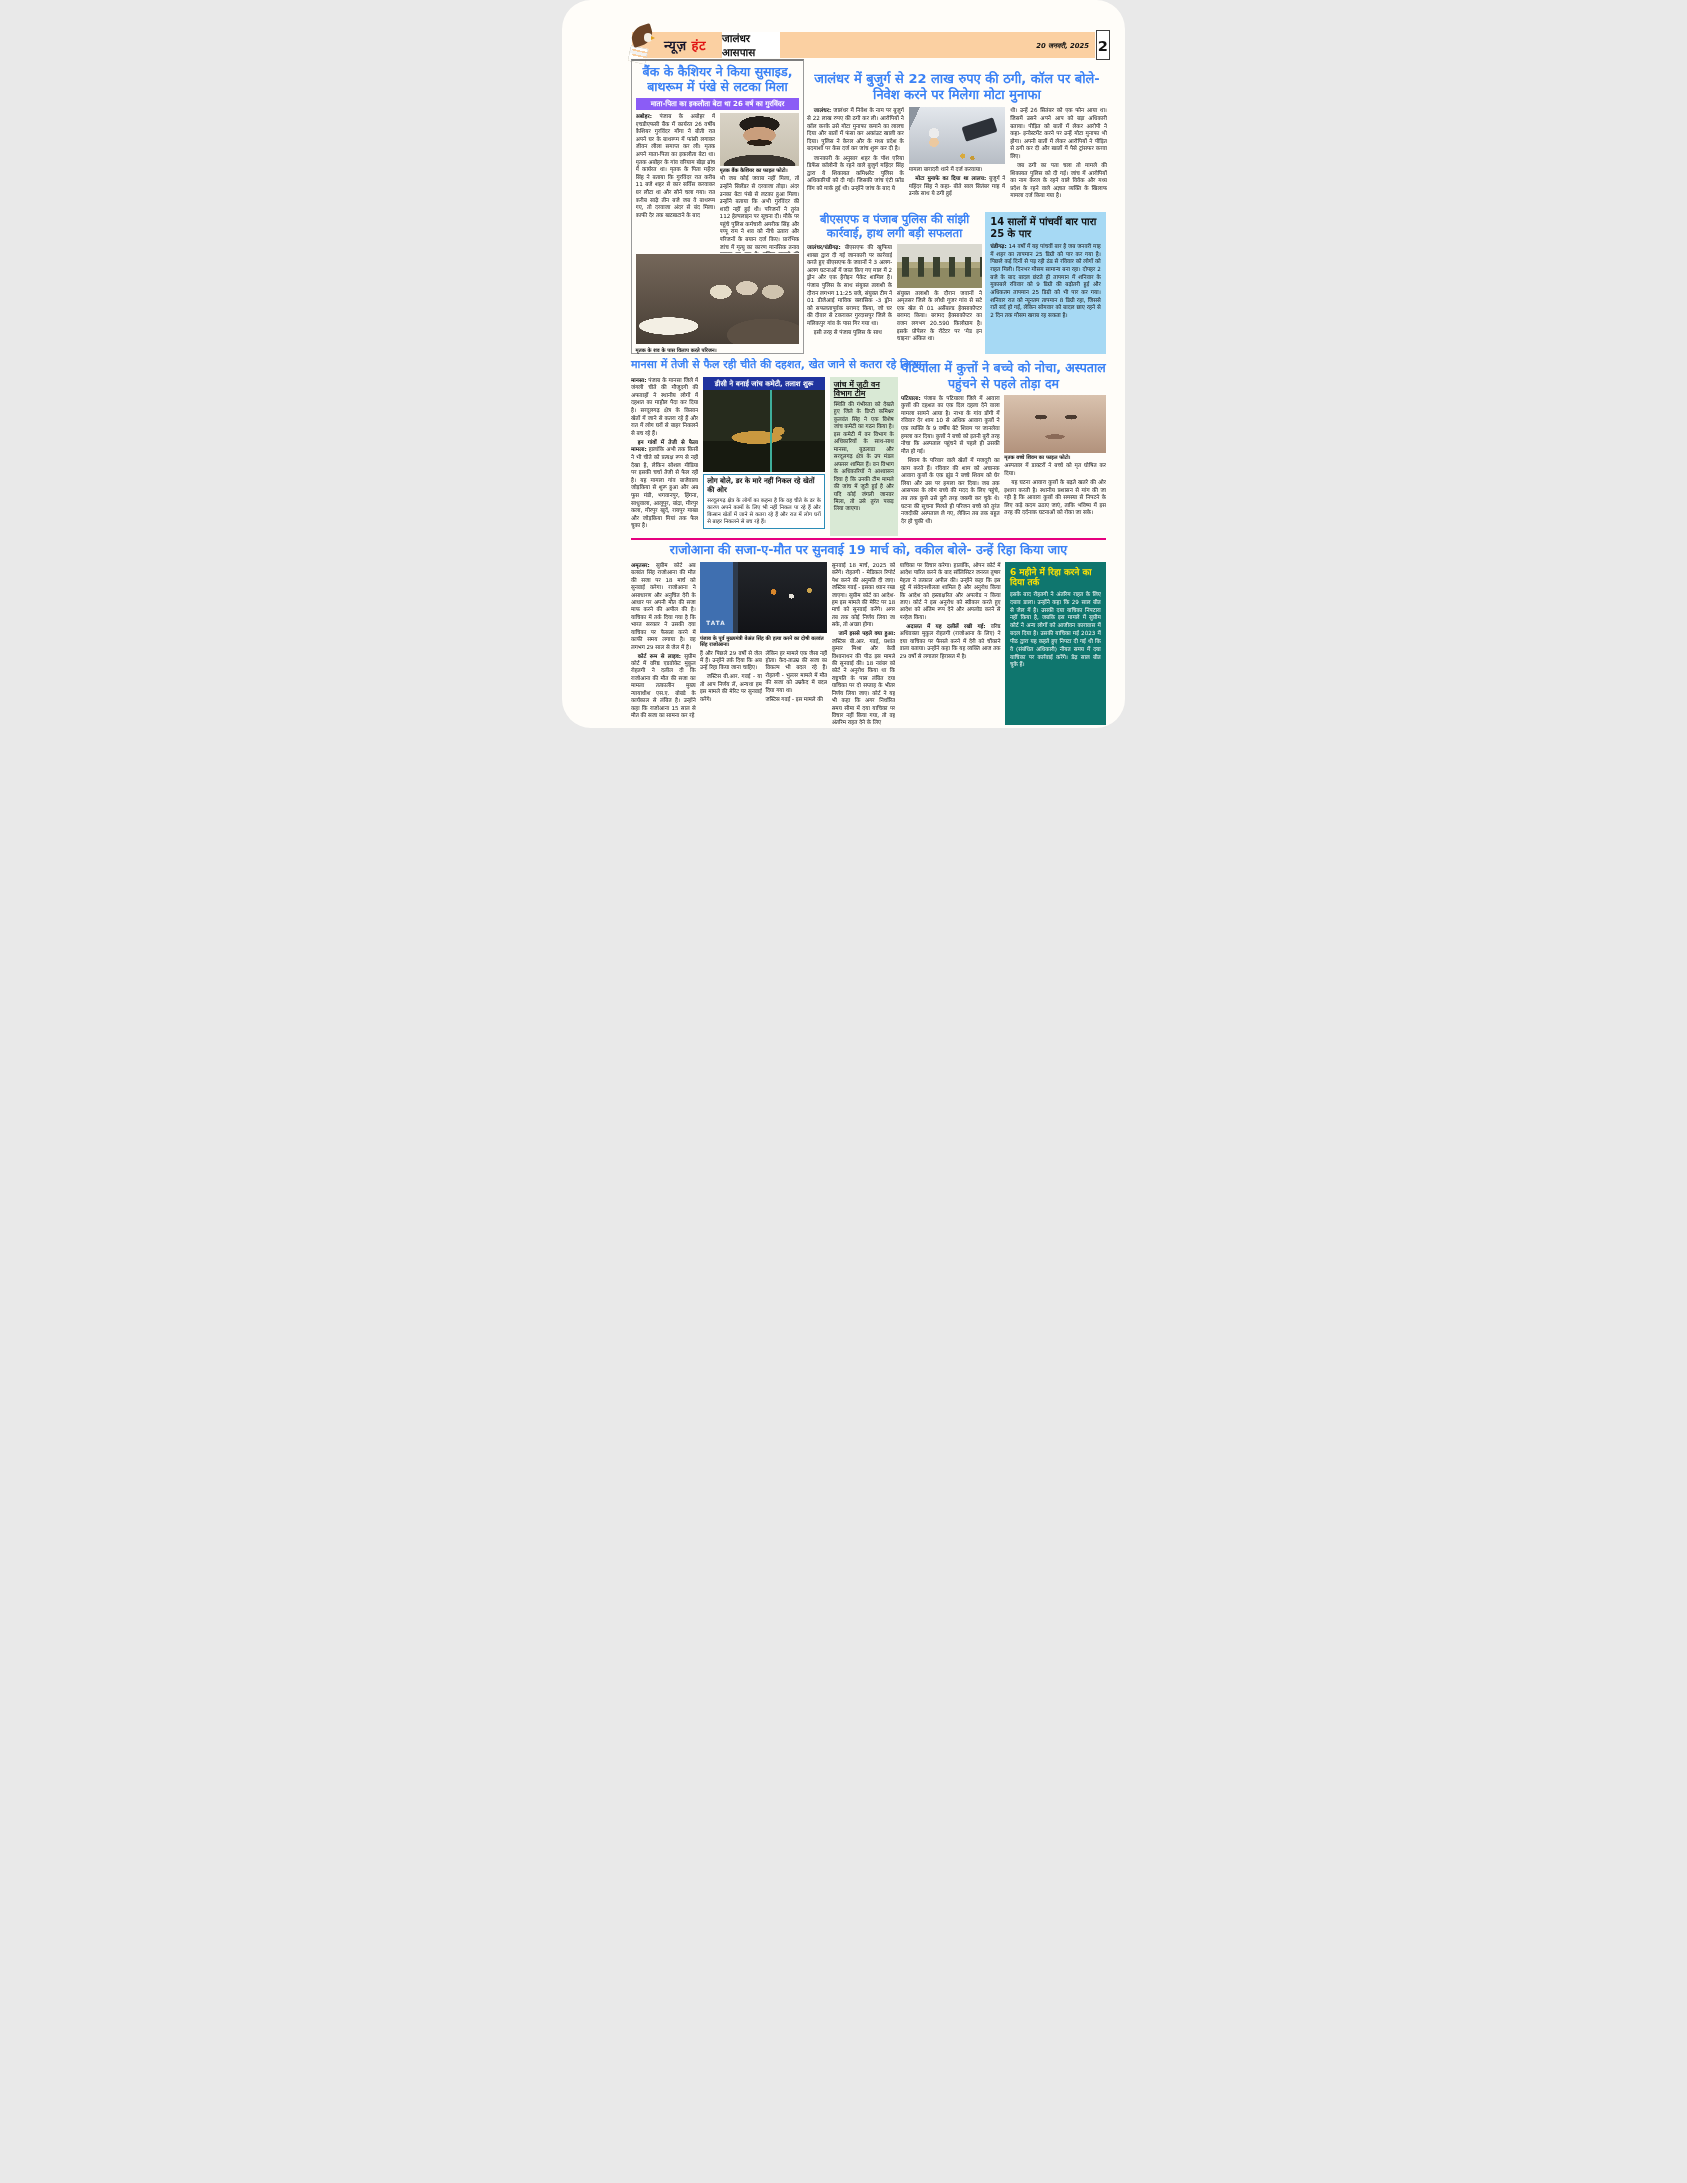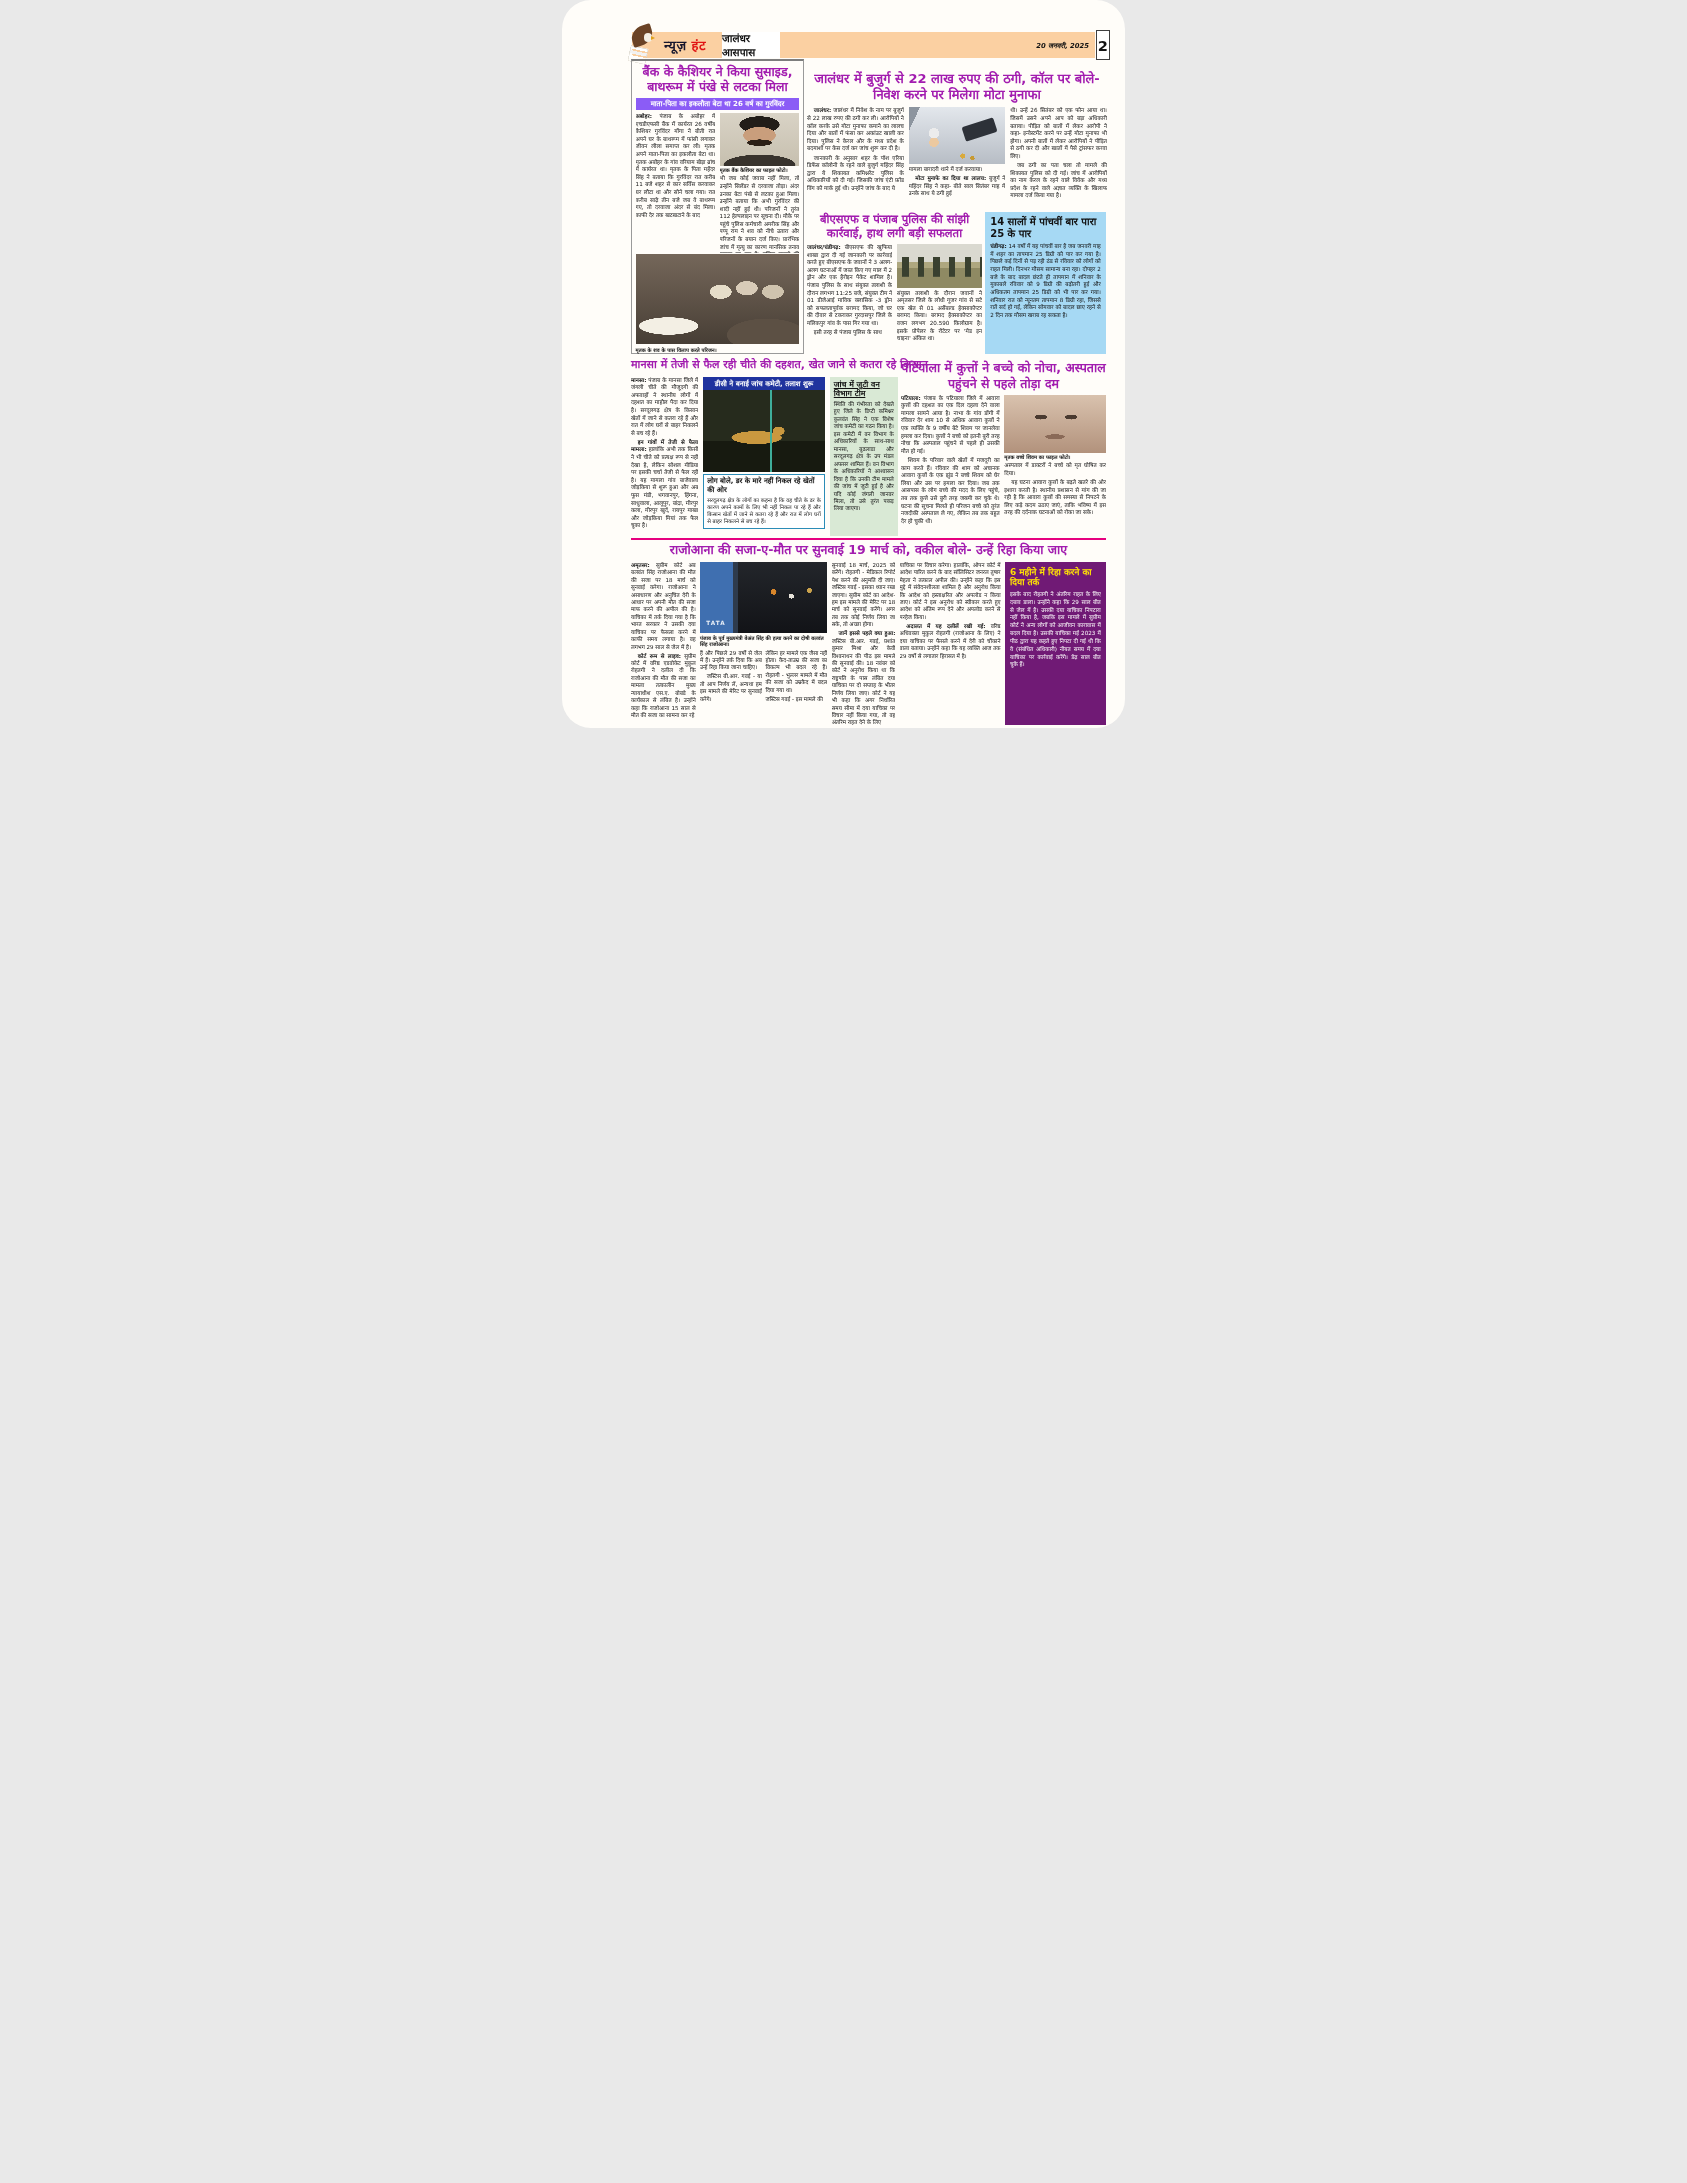--- a/index.html
+++ b/index.html
@@ -21,21 +21,21 @@
   .pn-red { color:#e01414; }
   .section-box { position:absolute; left:160px; top:32px; width:58px; height:26px; background:#ffffff;
                  display:flex; align-items:center; justify-content:center; font-size:10.4px; font-weight:800; }
   .mast-date { position:absolute; left:446px; top:41px; width:81px; text-align:right;
                font-size:6.8px; font-weight:700; font-style:italic; }
   .page-num { position:absolute; left:534px; top:30px; width:13.5px; height:30px; background:#fff;
               border:1px solid #3e3e3e; box-sizing:border-box; display:flex; align-items:center;
               justify-content:center; font-size:14.6px; font-weight:800; }
 
   
-  .hl { font-weight:800; text-align:center; line-height:1.26; color:#a21caf; }
+  .hl { font-weight:800; text-align:center; line-height:1.26; color:#3b82f6; }
   .col { text-align:justify; overflow:hidden; }
   .col p { margin:0 0 1.6px 0; }
   .ind { text-indent:6.8px; }
   .lead { font-weight:800; }
   .cap { font-weight:700; }
   .photo { position:relative; overflow:hidden; }
 
   
   .a1 { position:absolute; left:69px; top:59px; width:173px; height:295px; box-sizing:border-box;
         border:0.5px solid #9a9a9a; border-top:2.6px solid #7d7d7d; padding:2.6px 3.6px; }
@@ -143,21 +143,21 @@
        radial-gradient(circle 4.2px at 86% 40%, #caa24c 60%, transparent 61%),
        linear-gradient(90deg, #3f6fb0 0 26%, #2e3b4d 26% 30%, transparent 30%),
        linear-gradient(#23262b, #121317); }
   .p-truck .brand { position:absolute; left:5%; bottom:8%; color:#e8eef6; font-size:5.7px;
      font-weight:800; letter-spacing:1px; }
   .a6-pcap { font-size:5.2px; line-height:1.3; margin:1.6px 0; }
   .a6-sub { display:flex; gap:3.6px; }
   .a6-sub .col { flex:1; }
   .a6-c3 { width:65px; }
   .a6-c4 { width:103px; }
-  .a6-box { width:103px; background:#701a75; box-sizing:border-box; padding:4.7px 5.2px; }
+  .a6-box { width:103px; background:#0f766e; box-sizing:border-box; padding:4.7px 5.2px; }
   .a6-box-title { color:#ffe204; font-size:8.9px; font-weight:800; line-height:1.22; margin-bottom:2.6px; }
   .a6-box-body { color:#ffffff; font-size:5.6px; line-height:1.4; text-align:justify; }
 </style>
 </head>
 <body>
 
 <div class="page">
 
   <div class="mast-bar"></div>
   <div class="eagle">

